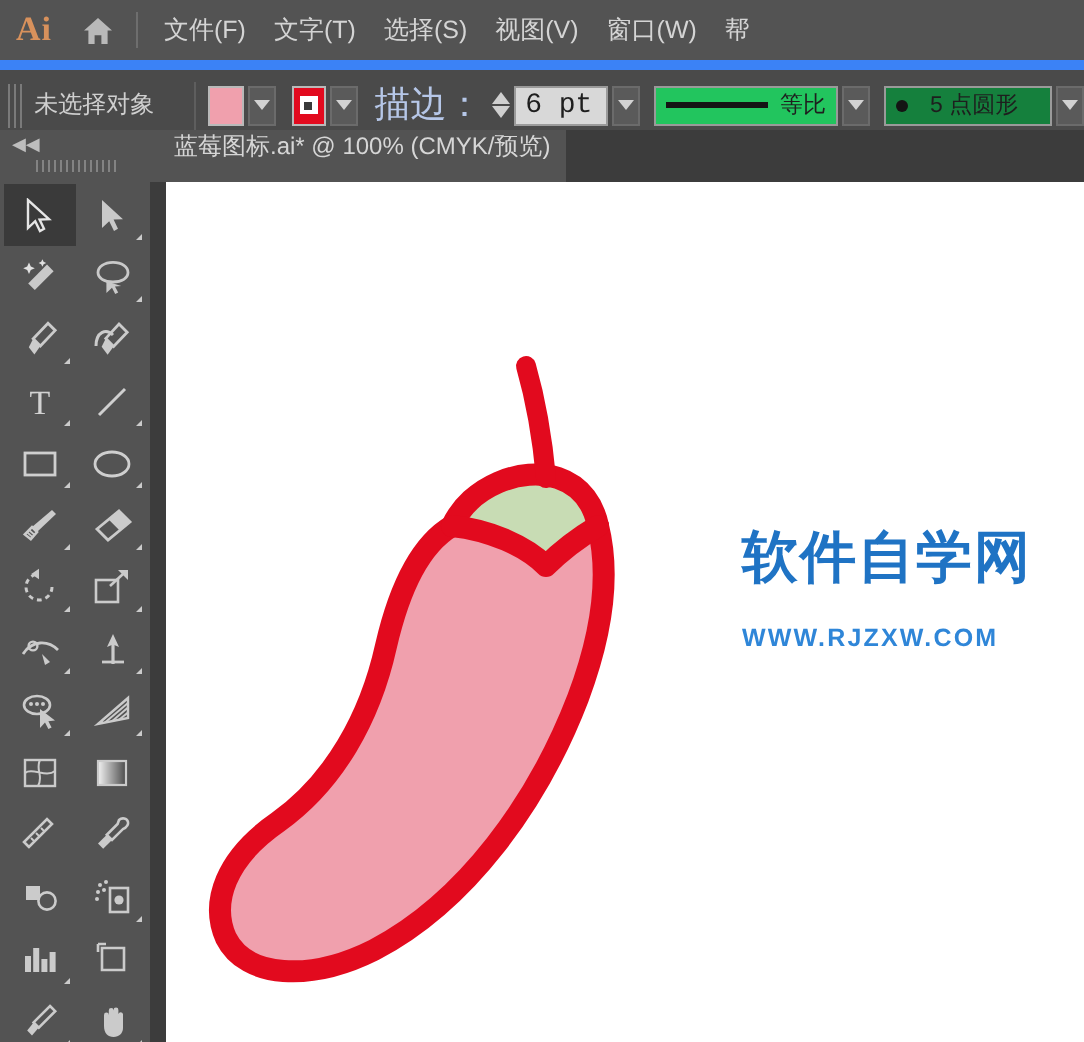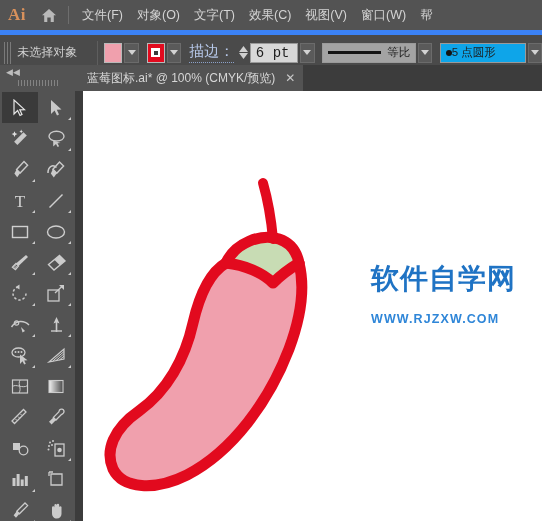--- a/index.html
+++ b/index.html
@@ -48,53 +48,53 @@
   .swatch-fill{background:#f0a0ad;}
   .swatch-stroke{background:#e20a1e;display:flex;align-items:center;justify-content:center;}
   .swatch-stroke .inner{width:9px;height:9px;background:#fff;display:flex;align-items:center;justify-content:center;}
   .swatch-stroke .inner i{width:4px;height:4px;background:#3a3a3a;display:block;}
 
   .mini-drop{
     width:17px;height:20px;background:#5a5a5a;border:1px solid #6b6b6b;
     display:flex;align-items:center;justify-content:center;margin-left:2px;box-sizing:border-box;
   }
   .stroke-label{
-    color:#b6c7e8;font-size:15px;margin:0 4px 0 8px;white-space:nowrap;
+    color:#b6c7e8;font-size:18px;margin:0 4px 0 8px;white-space:nowrap;
     border-bottom:1px dotted #8ba0c8;padding-bottom:1px;
   }
   .spinner{
     display:flex;flex-direction:column;align-items:center;justify-content:center;
     width:13px;height:20px;margin-right:1px;
   }
   .weight-field{
     width:58px;height:20px;background:#d8d8d8;border:1px solid #9a9a9a;box-sizing:border-box;
     color:#1e1e1e;font-size:14px;display:flex;align-items:center;padding-left:5px;
     font-family:"Liberation Mono","DejaVu Sans Mono",monospace;
   }
   .profile-field{
-    width:113px;height:20px;background:#a3a3a3;border:1px solid #9a9a9a;box-sizing:border-box;
+    width:113px;height:20px;background:#22c55e;border:1px solid #9a9a9a;box-sizing:border-box;
     display:flex;align-items:center;padding:0 5px;
   }
   .profile-line{flex:1;height:3px;background:#141414;margin-right:6px;}
   .profile-text{color:#1e1e1e;font-size:11.5px;white-space:nowrap;}
   .brush-field{
-    width:103px;height:20px;background:#0ea5e9;border:1px solid #9a9a9a;box-sizing:border-box;
-    display:flex;align-items:center;padding:0 5px;gap:0;
+    width:103px;height:20px;background:#15803d;border:1px solid #9a9a9a;box-sizing:border-box;
+    display:flex;align-items:center;padding:0 5px;gap:11px;
   }
   .brush-dot{width:6px;height:6px;border-radius:50%;background:#141414;flex:none;}
   .brush-text{color:#1e1e1e;font-size:11.5px;white-space:nowrap;}
 
   
   .tabbar{
     position:absolute;left:75px;top:65px;width:467px;height:26px;
     background:#3c3c3c;display:flex;align-items:flex-end;
   }
   .doc-tab{
     height:26px;background:#535353;display:flex;align-items:center;
-    padding:0 8px 0 12px;gap:10px;box-sizing:border-box;
+    padding:0 8px 0 12px;gap:10px;box-sizing:border-box;flex-direction:column;
   }
   .doc-tab-title{color:#d6d6d6;font-size:12px;white-space:nowrap;}
   .doc-tab-close{color:#c9c9c9;font-size:12px;line-height:1;cursor:default;}
 
   
   .toolpanel{
     position:absolute;left:0;top:65px;width:75px;height:456px;background:#535353;
   }
   .tp-collapse{height:14px;display:flex;align-items:center;padding-left:6px;color:#bdbdbd;font-size:9px;}
   .tp-grip{
@@ -143,23 +143,22 @@
   <div class="menubar">
     <div class="ai-logo">Ai</div>
     <div class="home-icon">
       <svg width="16" height="15" viewBox="0 0 16 15" aria-hidden="true">
         <path d="M8 1 L15 7.2 L12.8 7.2 L12.8 14 L9.7 14 L9.7 9.6 L6.3 9.6 L6.3 14 L3.2 14 L3.2 7.2 L1 7.2 Z" fill="#b9b9b9"></path>
       </svg>
     </div>
     <div class="menu-divider"></div>
     <div class="menu-items">
       <div class="menu-item">文件(F)</div>
-      <div class="menu-item">对象(O)</div>
       <div class="menu-item">文字(T)</div>
-      <div class="menu-item">效果(C)</div>
+      <div class="menu-item">选择(S)</div>
       <div class="menu-item">视图(V)</div>
       <div class="menu-item">窗口(W)</div>
       <div class="menu-item">帮</div>
     </div>
   </div>
 
   <div class="controlbar">
     <div class="grip"></div>
     <div class="noselect-label">未选择对象</div>
 

